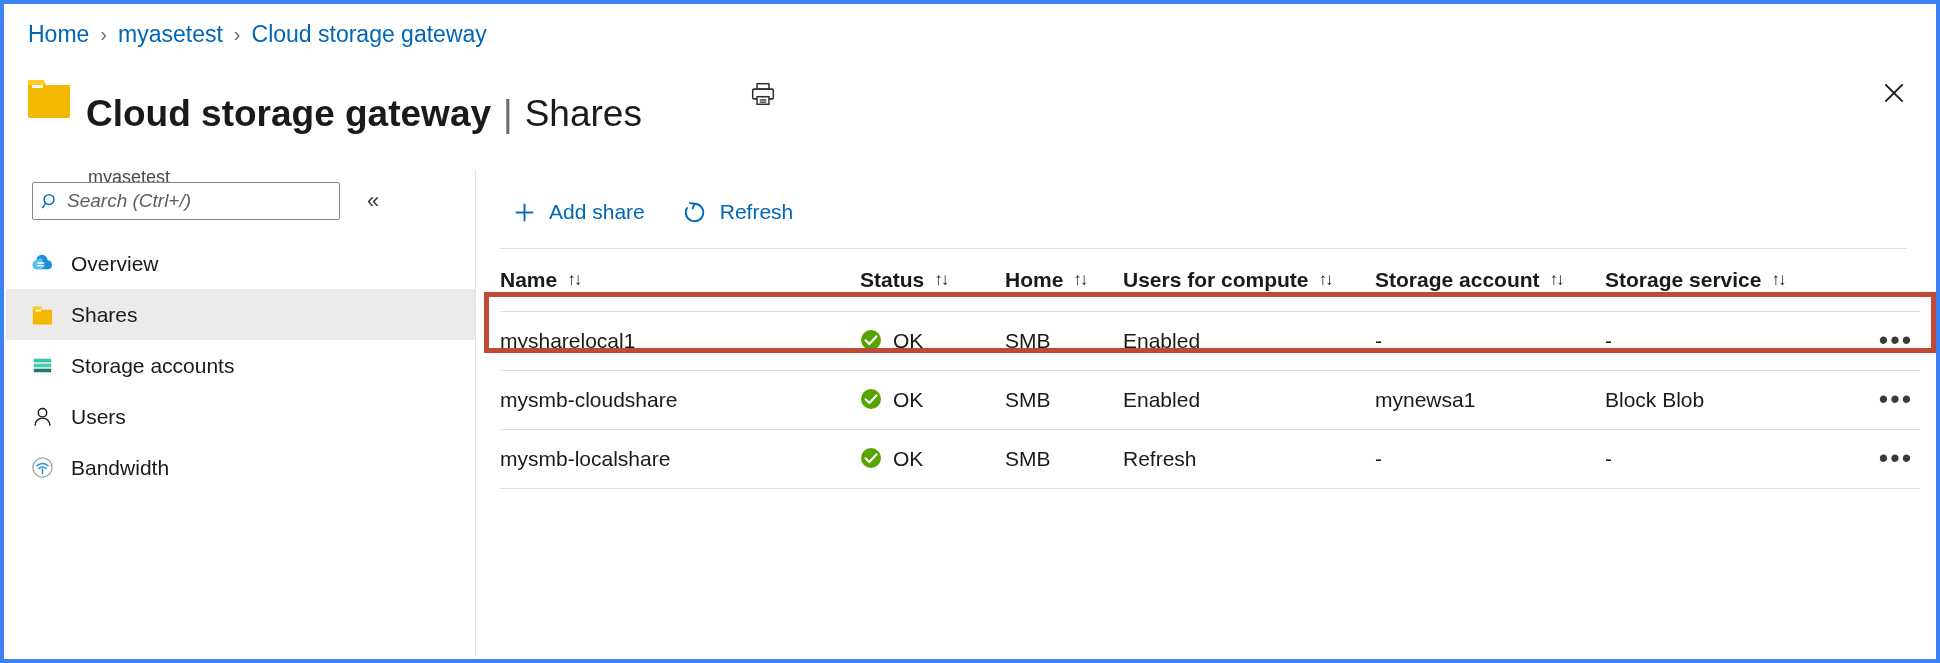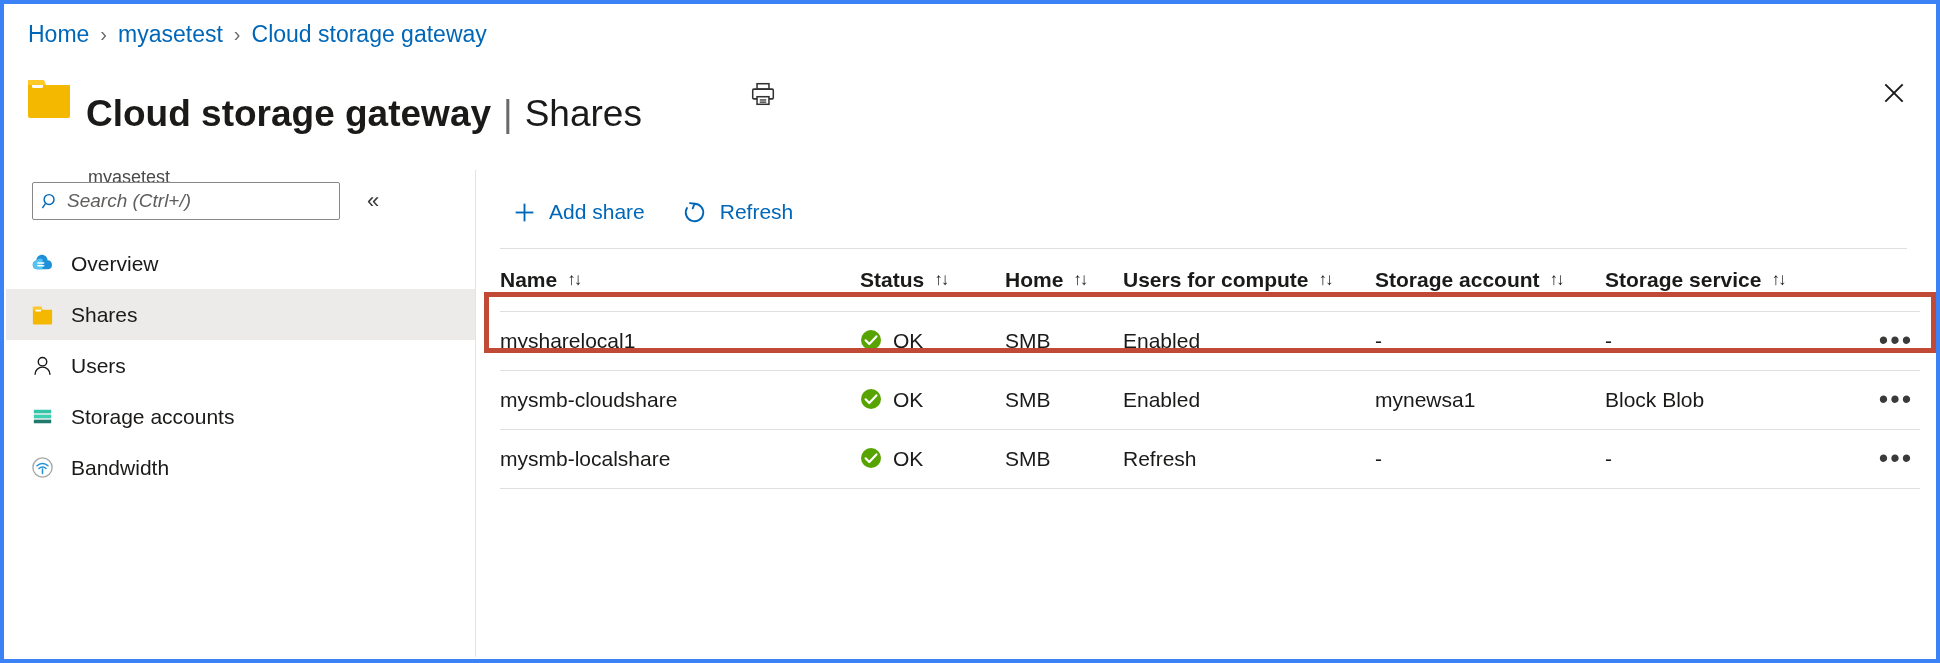--- a/index.html
+++ b/index.html
@@ -407,37 +407,37 @@
             <rect x="5.4" y="7" width="6.2" height="2.8" rx="0.9" fill="#ffffff"></rect>
             <path d="M3 5 h9 l1.2 3 H3 Z" fill="#ffc928"></path>
           </svg>
         </span>
         <span class="nav-label">Shares</span>
       </div>
 
       <div class="nav-item">
         <span class="nav-icon">
           <svg viewBox="0 0 26 26" width="25" height="25" aria-hidden="true">
-            <circle cx="13" cy="9" r="4.4" fill="none" stroke="#1b1a19" stroke-width="1.5"></circle>
-            <path d="M5.2 22.5 a7.8 7.8 0 0 1 15.6 0" fill="none" stroke="#1b1a19" stroke-width="1.5"></path>
-          </svg>
-        </span>
-        <span class="nav-label">Users</span>
-      </div>
-
-      <div class="nav-item">
-        <span class="nav-icon">
-          <svg viewBox="0 0 26 26" width="25" height="25" aria-hidden="true">
             <rect x="4" y="6" width="18" height="14" fill="#eaeaea"></rect>
             <rect x="4" y="6" width="18" height="3.6" fill="#32c5a8"></rect>
             <rect x="4" y="11.2" width="18" height="3.6" fill="#3ad1b4"></rect>
             <rect x="4" y="16.4" width="18" height="3.6" fill="#1f7a6d"></rect>
           </svg>
         </span>
         <span class="nav-label">Storage accounts</span>
+      </div>
+
+      <div class="nav-item">
+        <span class="nav-icon">
+          <svg viewBox="0 0 26 26" width="25" height="25" aria-hidden="true">
+            <circle cx="13" cy="9" r="4.4" fill="none" stroke="#1b1a19" stroke-width="1.5"></circle>
+            <path d="M5.2 22.5 a7.8 7.8 0 0 1 15.6 0" fill="none" stroke="#1b1a19" stroke-width="1.5"></path>
+          </svg>
+        </span>
+        <span class="nav-label">Users</span>
       </div>
 
       <div class="nav-item">
         <span class="nav-icon">
           <svg viewBox="0 0 26 26" width="25" height="25" aria-hidden="true">
             <circle cx="13" cy="13" r="10" fill="none" stroke="#a6a6a6" stroke-width="1.4"></circle>
             <path d="M7.3 11.2 a8 8 0 0 1 11.4 0" fill="none" stroke="#1e90d8" stroke-width="1.6" stroke-linecap="round"></path>
             <path d="M9.4 14 a5 5 0 0 1 7.2 0" fill="none" stroke="#1e90d8" stroke-width="1.6" stroke-linecap="round"></path>
             <path d="M13 14.6 v4.6" stroke="#1e90d8" stroke-width="1.6" stroke-linecap="round"></path>
           </svg>

